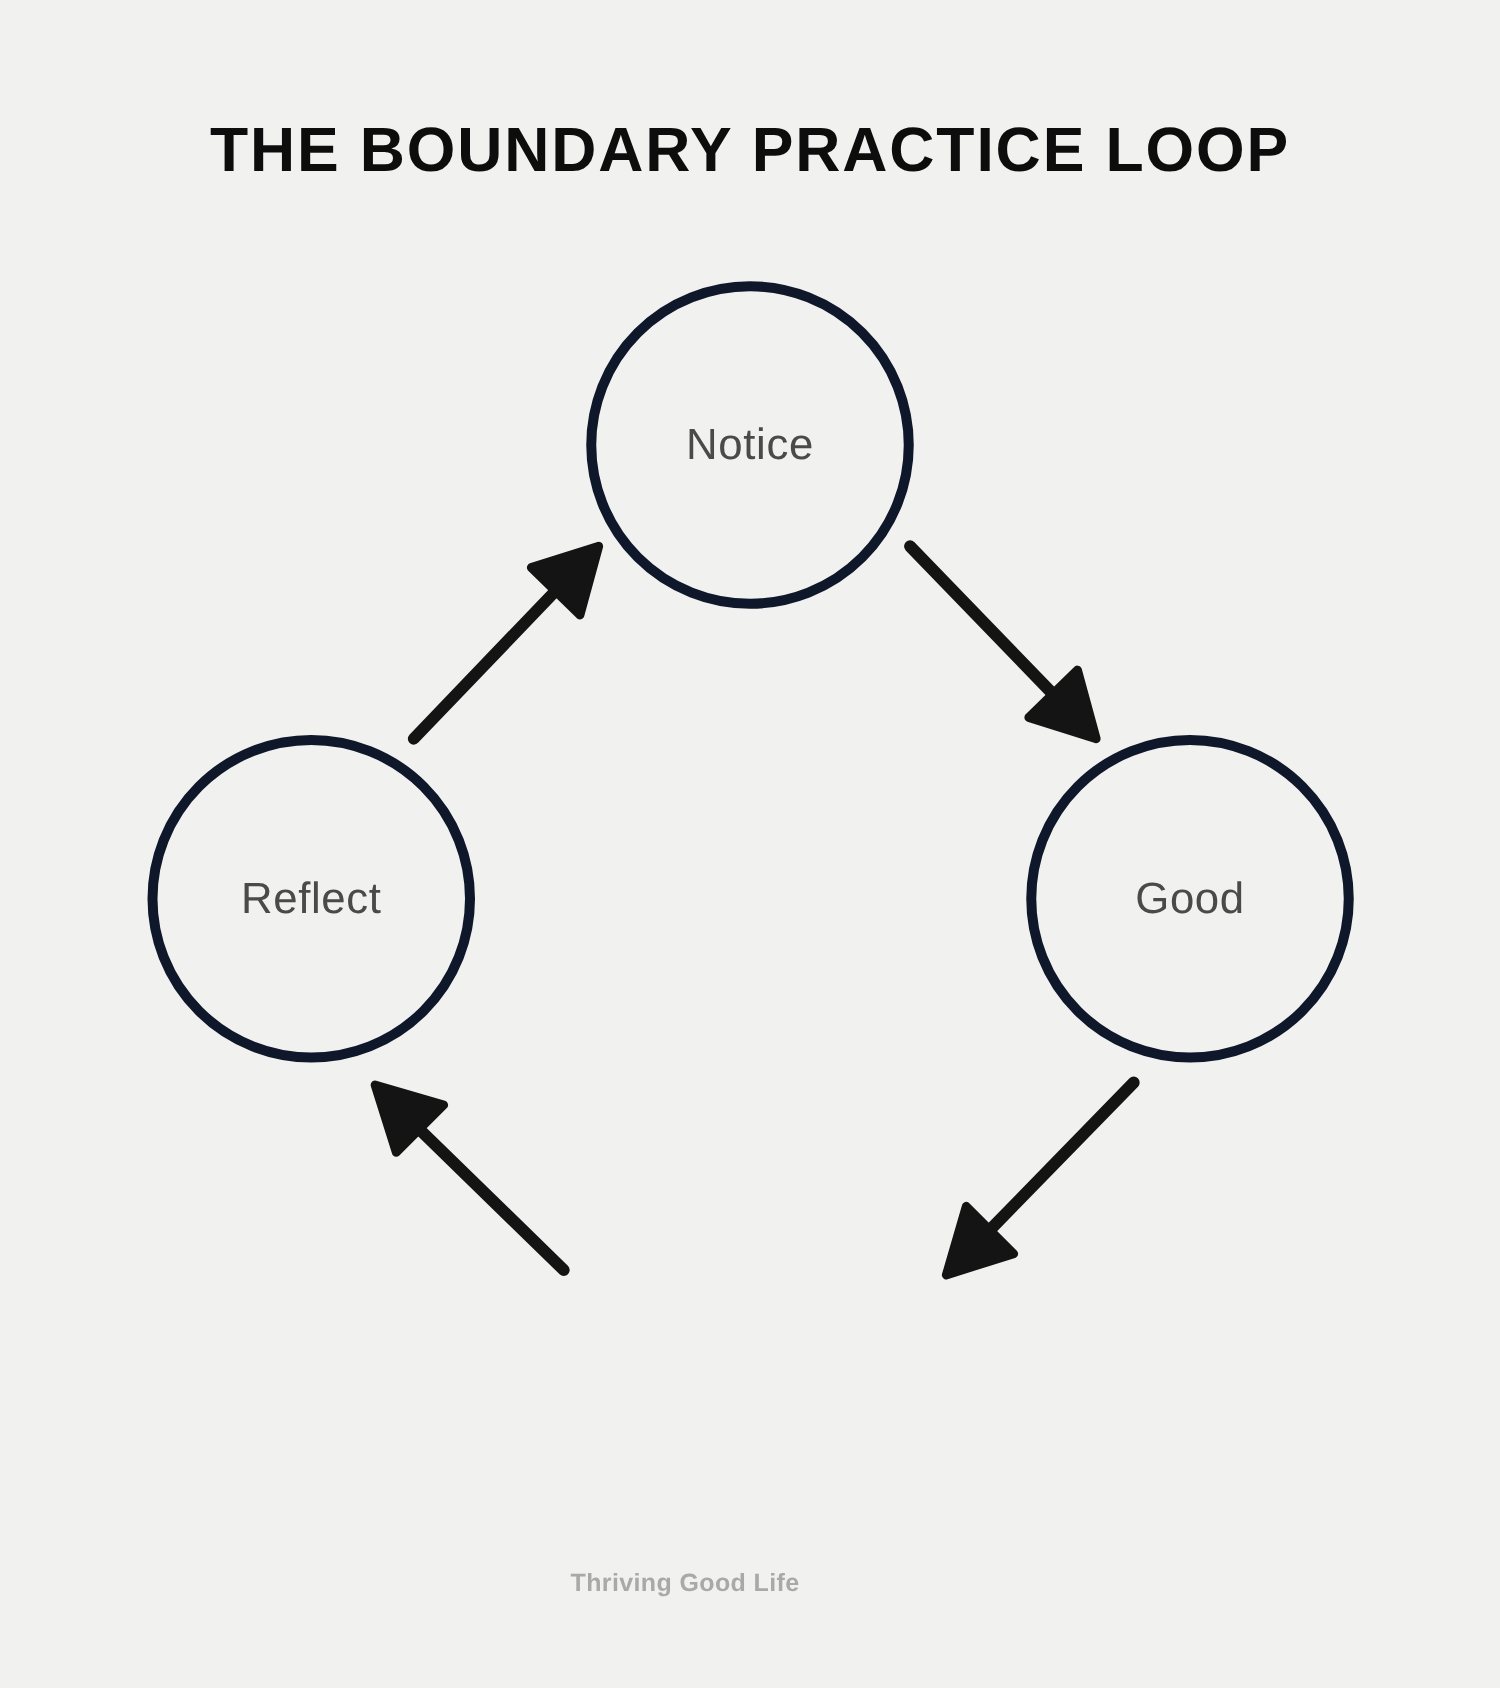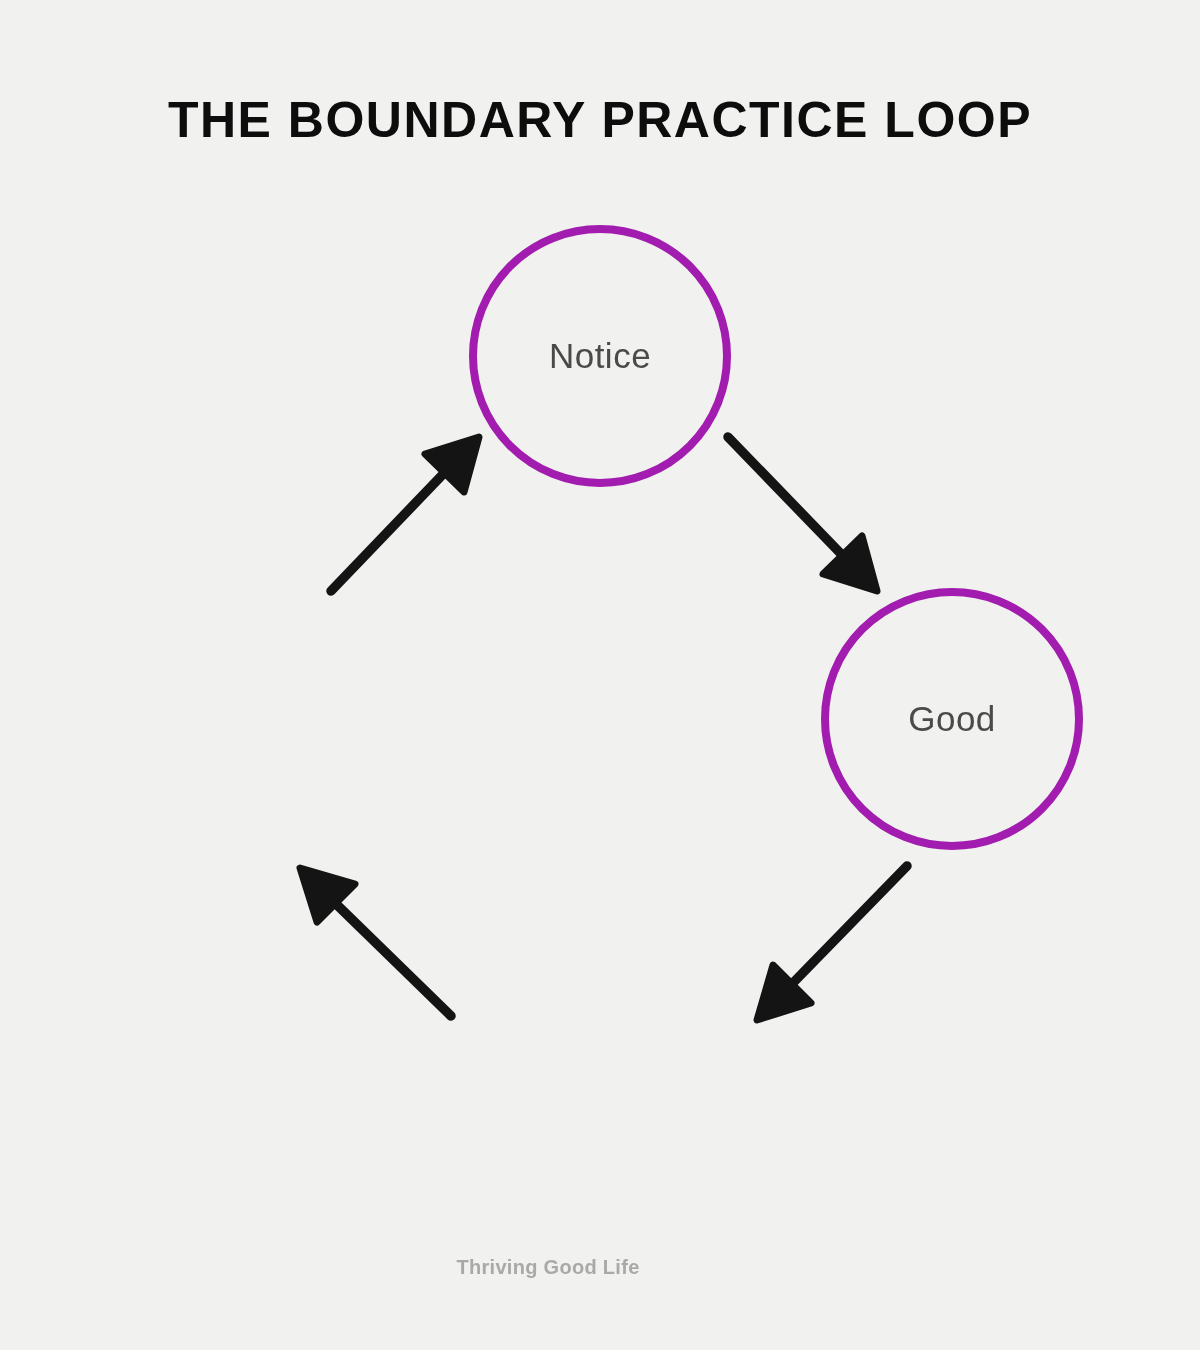--- a/index.html
+++ b/index.html
@@ -26,21 +26,21 @@
     font-weight: 800;
     letter-spacing: 1.5px;
     color: #0d0d0d;
     white-space: nowrap;
   }
   .node {
     position: absolute;
     width: 262px;
     height: 262px;
     box-sizing: border-box;
-    border: 8px solid #a21caf;
+    border: 8px solid #0f172a;
     border-radius: 50%;
     display: flex;
     align-items: center;
     justify-content: center;
   }
   .node-label {
     font-size: 35px;
     font-weight: 400;
     color: #4a4a4a;
     letter-spacing: 0.5px;
@@ -114,16 +114,19 @@
 
   <div class="node" id="node-notice">
     <span class="node-label">Notice</span>
   </div>
 
   <div class="node" id="node-plan">
     <span class="node-label">Good</span>
   </div>
 
 
+  <div class="node" id="node-reflect">
+    <span class="node-label">Reflect</span>
+  </div>
 
   <div class="footer">Thriving Good Life</div>
 
 </div>
 
 </body></html>

